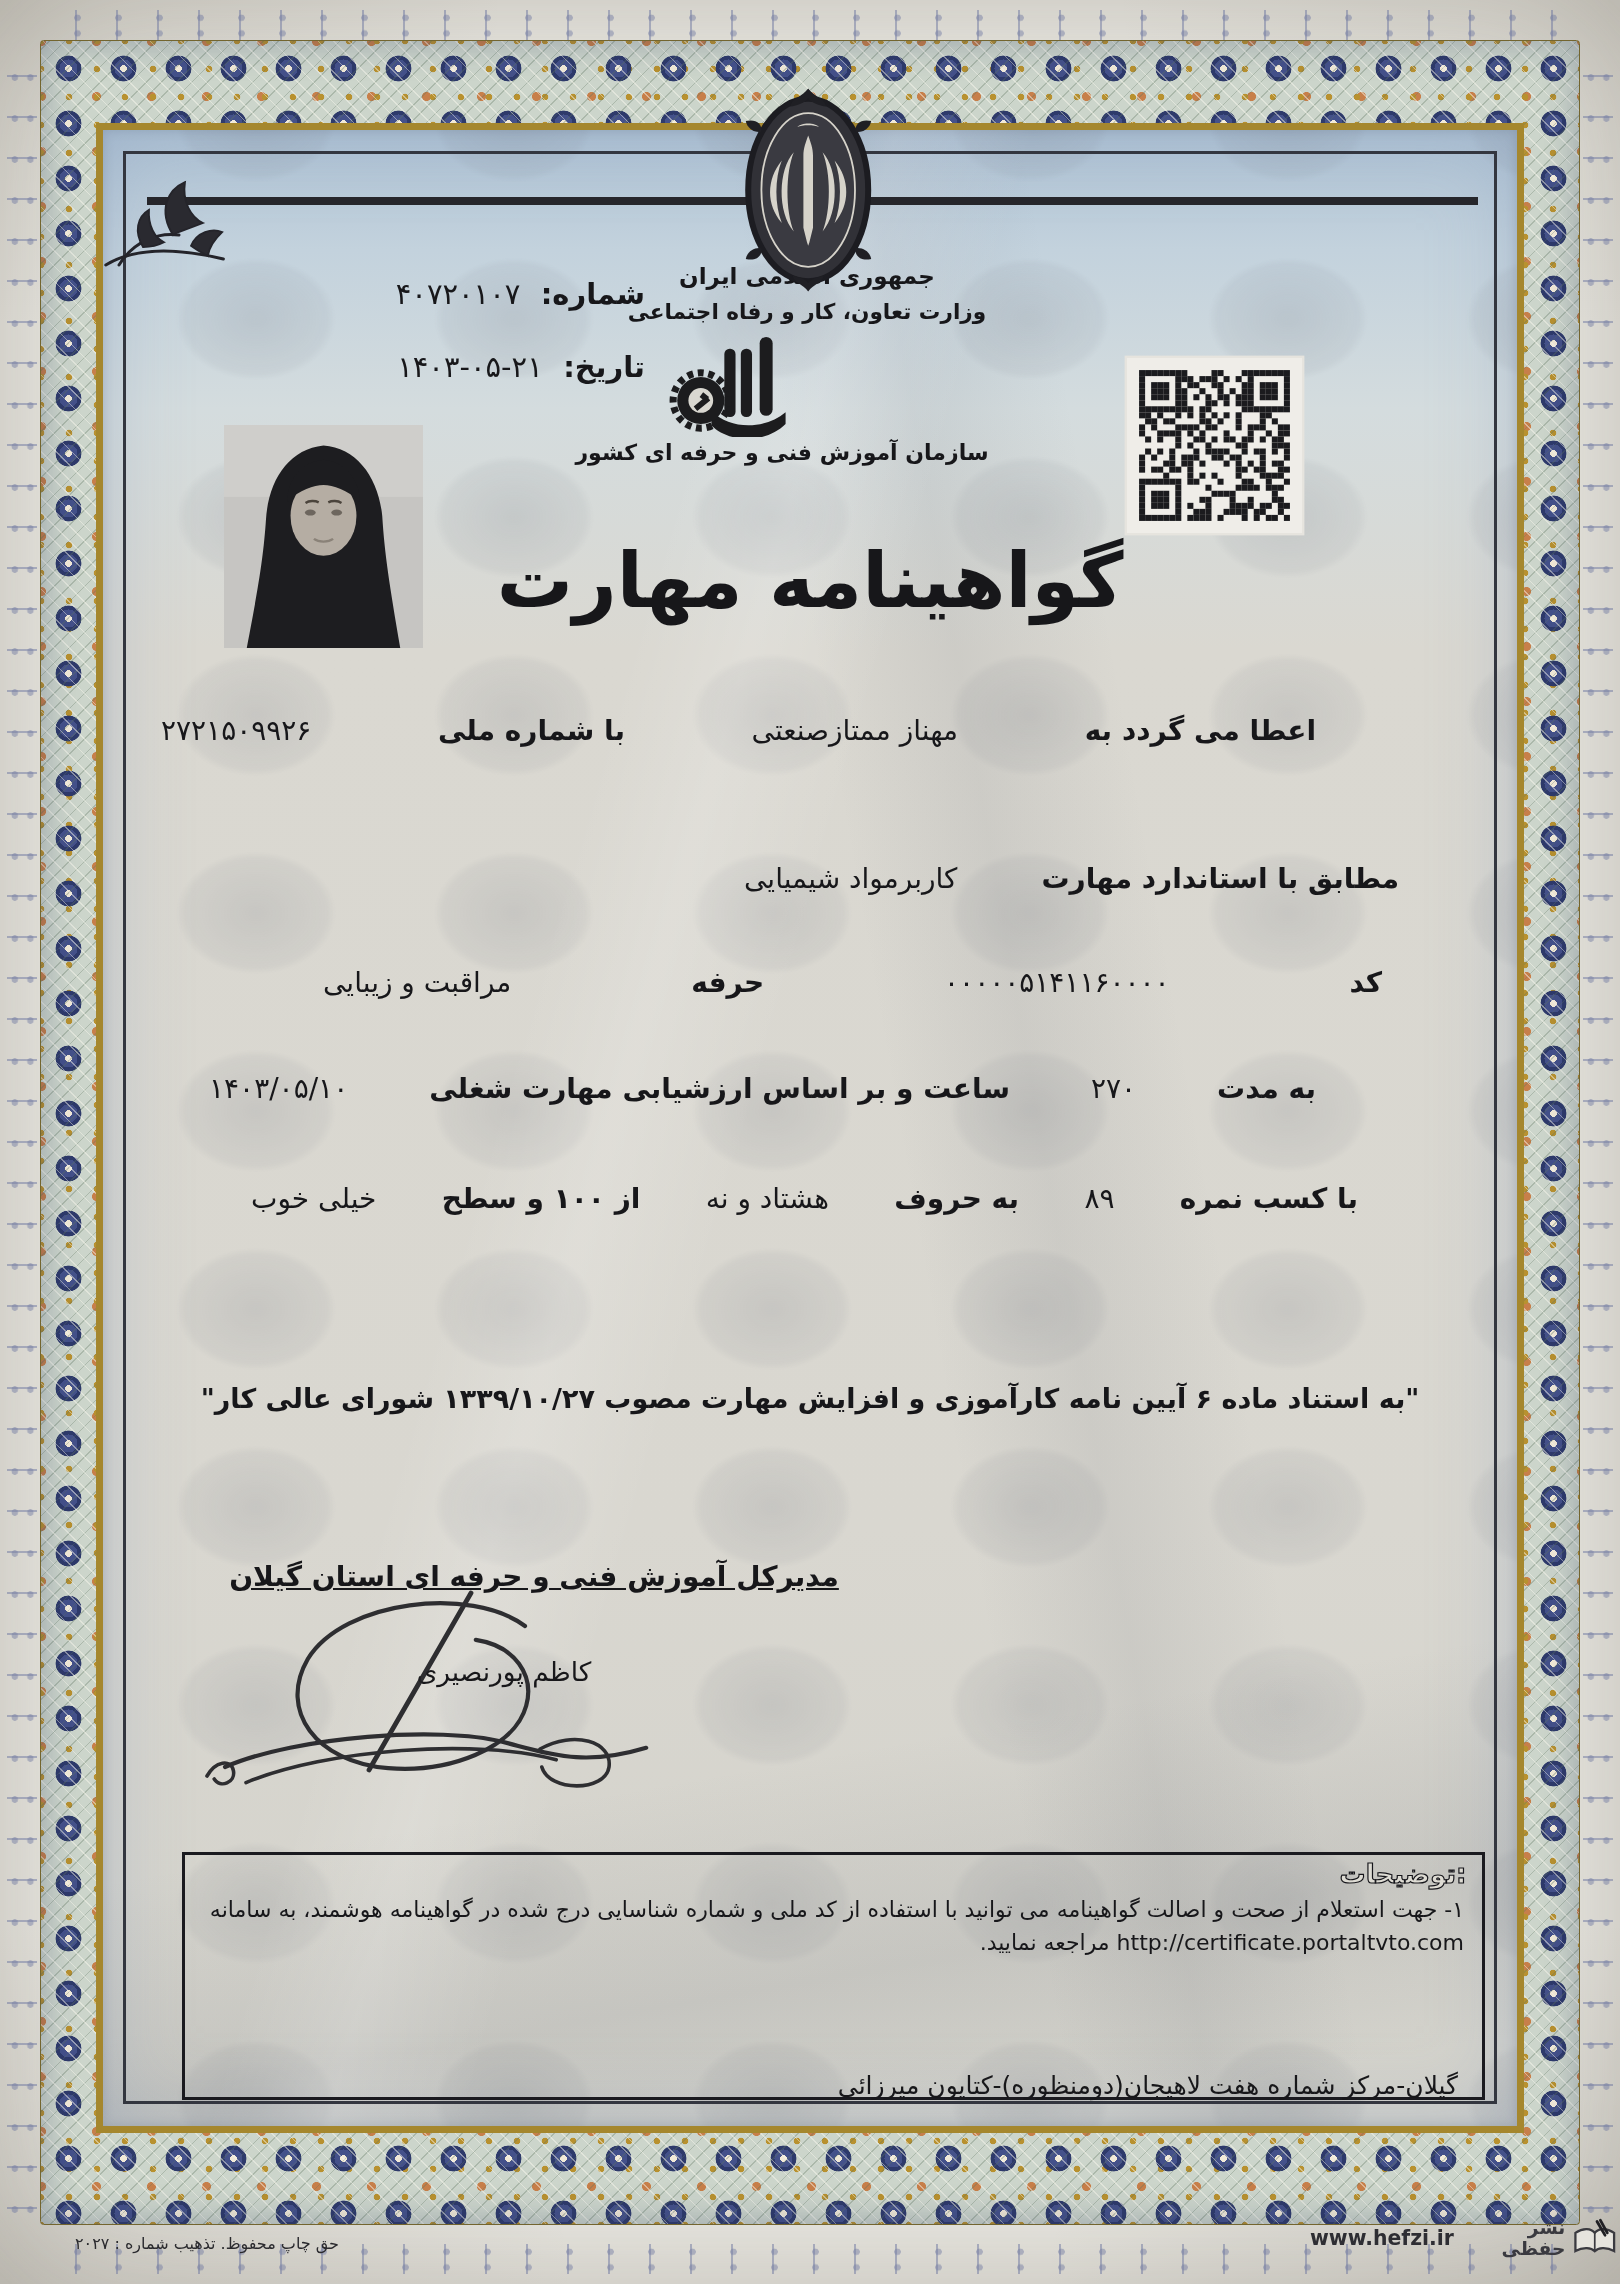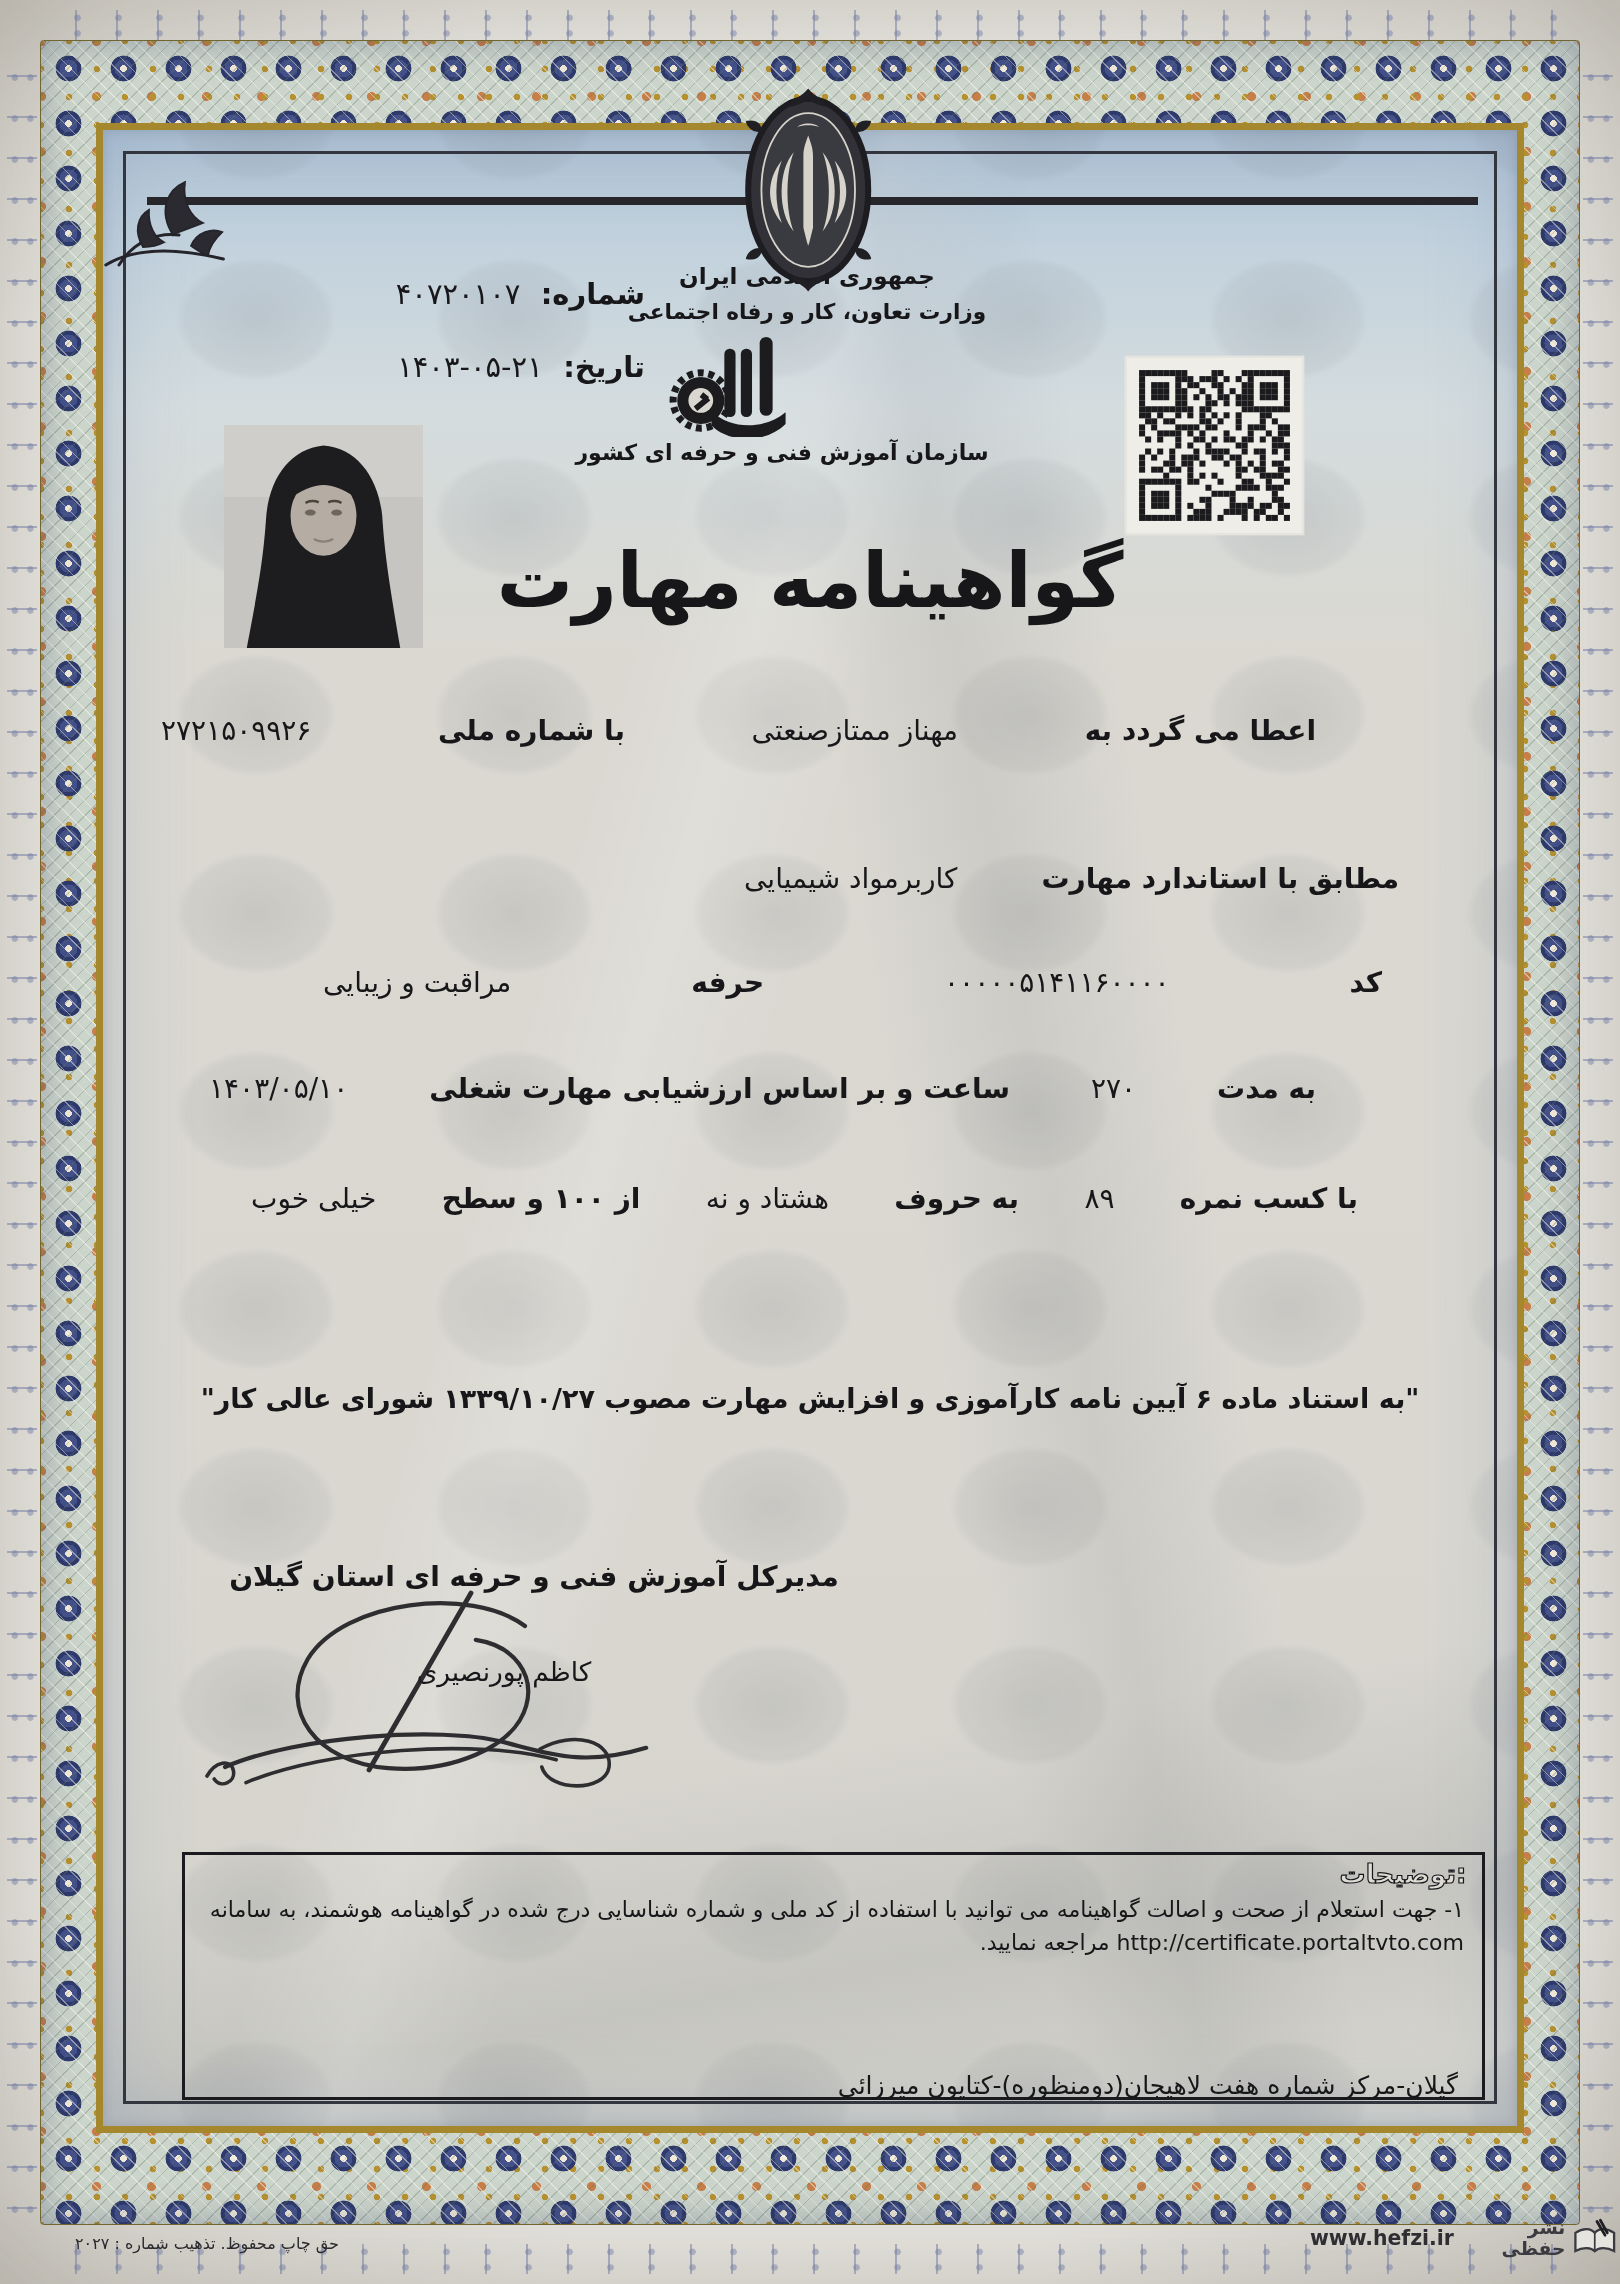--- a/index.html
+++ b/index.html
@@ -80,21 +80,21 @@
   .doc-title{left:468px;top:536px;width:684px;font-size:76px;font-weight:bold;letter-spacing:1.2px;}
   
   .row-recipient{left:161px;top:714px;width:1155px;font-size:28px;}
   .row-standard{left:744px;top:862px;width:655px;font-size:28px;}
   .row-code{left:323px;top:966px;width:1059px;font-size:28px;}
   .row-duration{left:209px;top:1072px;width:1107px;font-size:28px;}
   .row-score{left:251px;top:1182px;width:1107px;font-size:28px;}
   .code-num{letter-spacing:9px;}
   .natid{letter-spacing:7.2px;}
   .legal-note{left:144px;top:1383px;width:1332px;font-size:27px;font-weight:bold;}
-  .sig-title{left:195px;top:1560px;width:678px;font-size:28px;font-weight:bold;}
+  .sig-title{left:195px;top:1560px;width:678px;font-size:28px;font-weight:bold;text-decoration:underline;}
   .sig-name{left:333px;top:1656px;width:342px;font-size:26.4px;}
   .sig-scribble{left:189px;top:1569px;width:498px;height:240px;}
   
   .notes-box{left:182px;top:1817px;width:1303px;height:248px;border:3px solid #1a1a1f;box-sizing:border-box;margin-top:35px;}
   .notes-head{position:absolute;top:3.6px;right:15.6px;font-size:26px;font-weight:800;
     -webkit-text-stroke:1.2px #15151a;color:#dedcd4;letter-spacing:0.6px;}
   .notes-items{position:absolute;inset:0;padding:38px 18px 6px 20.4px;direction:rtl;text-align:right;}
   .notes-items p{margin:0 0 4.8px 0;font-size:22px;line-height:1.5;}
   .footer-center{left:234px;top:2071px;width:1224px;font-size:25px;text-align:right;direction:rtl;}
   

